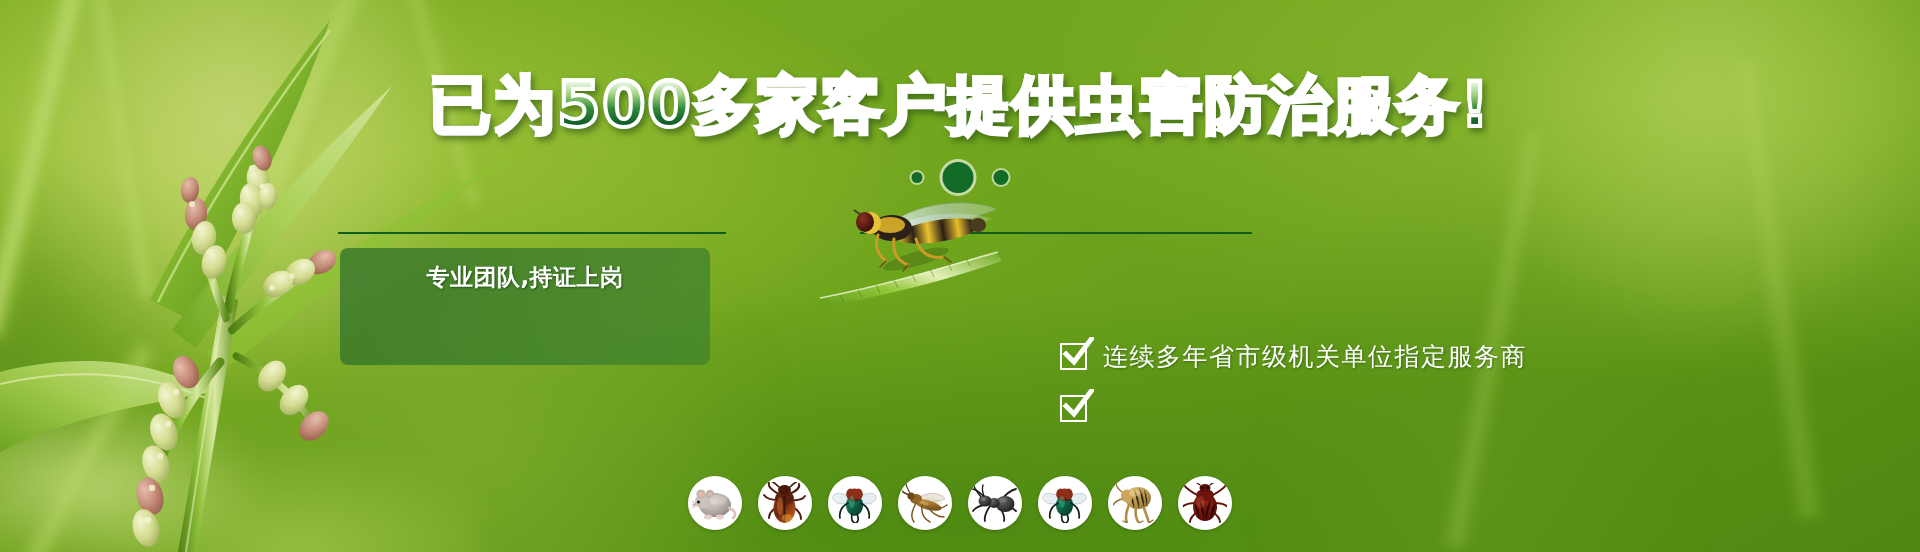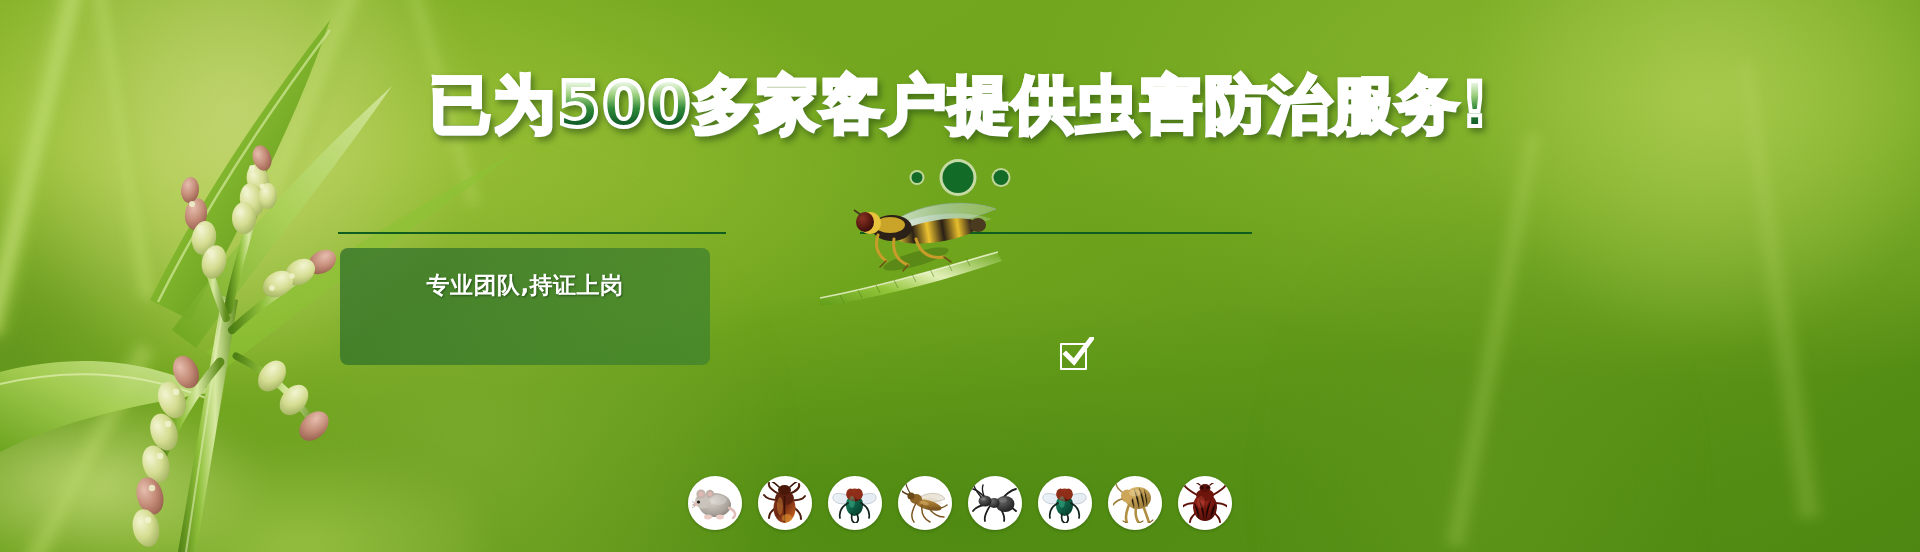--- a/index.html
+++ b/index.html
@@ -119,21 +119,21 @@
   .divider.left  { left: 338px;  width: 388px; }
   .divider.right { left: 860px;  width: 392px; }
 
   
   .panel {
     position: absolute;
     left: 340px; top: 248px;
     width: 370px; height: 117px;
     border-radius: 8px;
     background: linear-gradient(135deg, rgba(26,94,38,.62) 0%, rgba(33,104,44,.58) 45%, rgba(44,118,52,.52) 100%);
-    padding: 20px 16px 10px;
+    padding: 12px 16px 10px;
   }
   .panel-line {
     color: #ffffff;
     font-weight: bold;
     text-align: center;
     white-space: nowrap;
     text-shadow: 1px 1px 2px rgba(10,40,5,.55);
     font-family: "DejaVu Sans", "Liberation Sans", sans-serif;
   }
   .panel-line.l1 { font-size: 23px; line-height: 34px; letter-spacing: .5px; }
@@ -403,20 +403,29 @@
           <path d="M88 70 l-5 6"></path>
           <path d="M124 62 l7 5"></path>
       </g>
 
       <ellipse cx="158" cy="30" rx="8" ry="7" fill="#4a3a20"></ellipse>
     </svg>
   </div>
 
   <div class="checklist">
 
+    <div class="check-row">
+      <span class="check-box">
+        <span class="bx"></span>
+        <svg class="tick" viewBox="0 0 32 30" aria-hidden="true">
+          <path d="M4 17 L12 25 L30 1" fill="none" stroke="#ffffff" stroke-width="5" stroke-linecap="square" stroke-linejoin="miter"></path>
+        </svg>
+      </span>
+      <span class="check-label">连续多年省市级机关单位指定服务商</span>
+    </div>
 
     <div class="check-row">
       <span class="check-box">
         <span class="bx"></span>
         <svg class="tick" viewBox="0 0 32 30" aria-hidden="true">
           <path d="M4 17 L12 25 L30 1" fill="none" stroke="#ffffff" stroke-width="5" stroke-linecap="square" stroke-linejoin="miter"></path>
         </svg>
       </span>
     </div>
 

